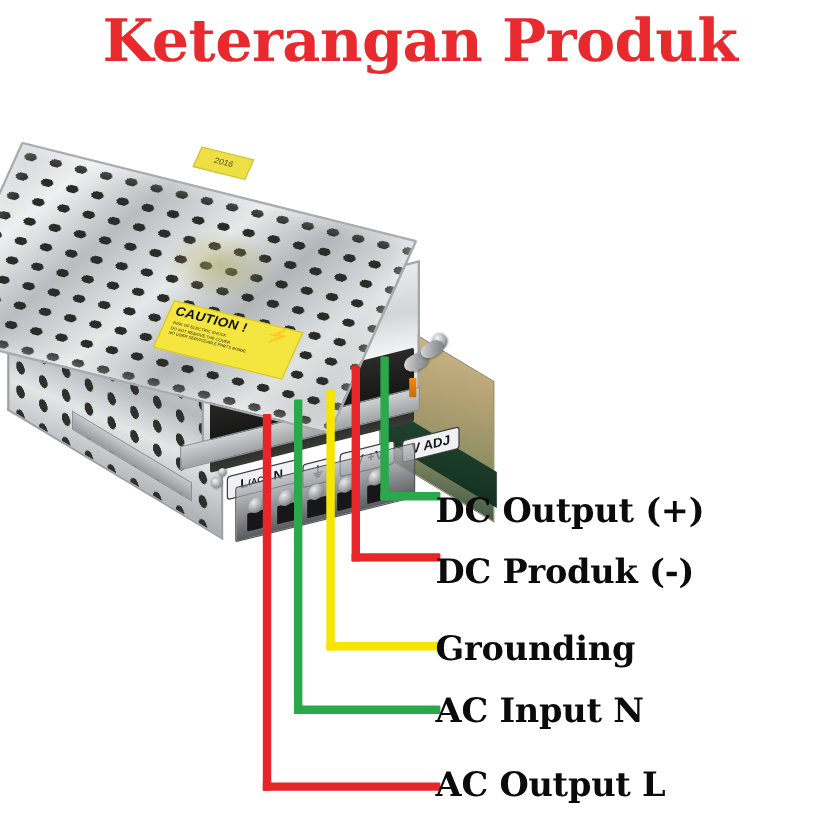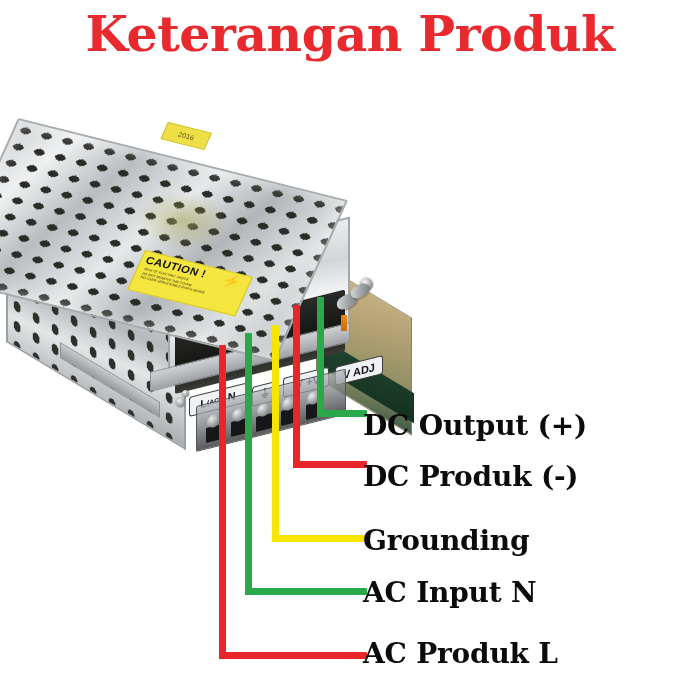--- a/index.html
+++ b/index.html
@@ -392,15 +392,15 @@
   <div class="wire-v" style="left:293px; top:305px; height:163px; background:#E8262A;"></div>
   <div class="wire-h" style="left:293px; top:461px; width:74px; background:#E8262A;"></div>
 
   <div class="wire-v" style="left:317px; top:297px; height:120px; background:#2AA84C;"></div>
   <div class="wire-h" style="left:317px; top:410px; width:50px; background:#2AA84C;"></div>
 
   <div class="callout" style="left:363px; top:412px;">DC Output (+)</div>
   <div class="callout" style="left:363px; top:463px;">DC Produk (-)</div>
   <div class="callout" style="left:363px; top:527px;text-align:center;">Grounding</div>
   <div class="callout" style="left:363px; top:548px;margin-top:31px;">AC Input N</div>
-  <div class="callout" style="left:363px; top:640px;">AC Produk L</div>
+  <div class="callout" style="left:363px; top:640px;">AC Output L</div>
 
 </div>
 
 </body></html>

